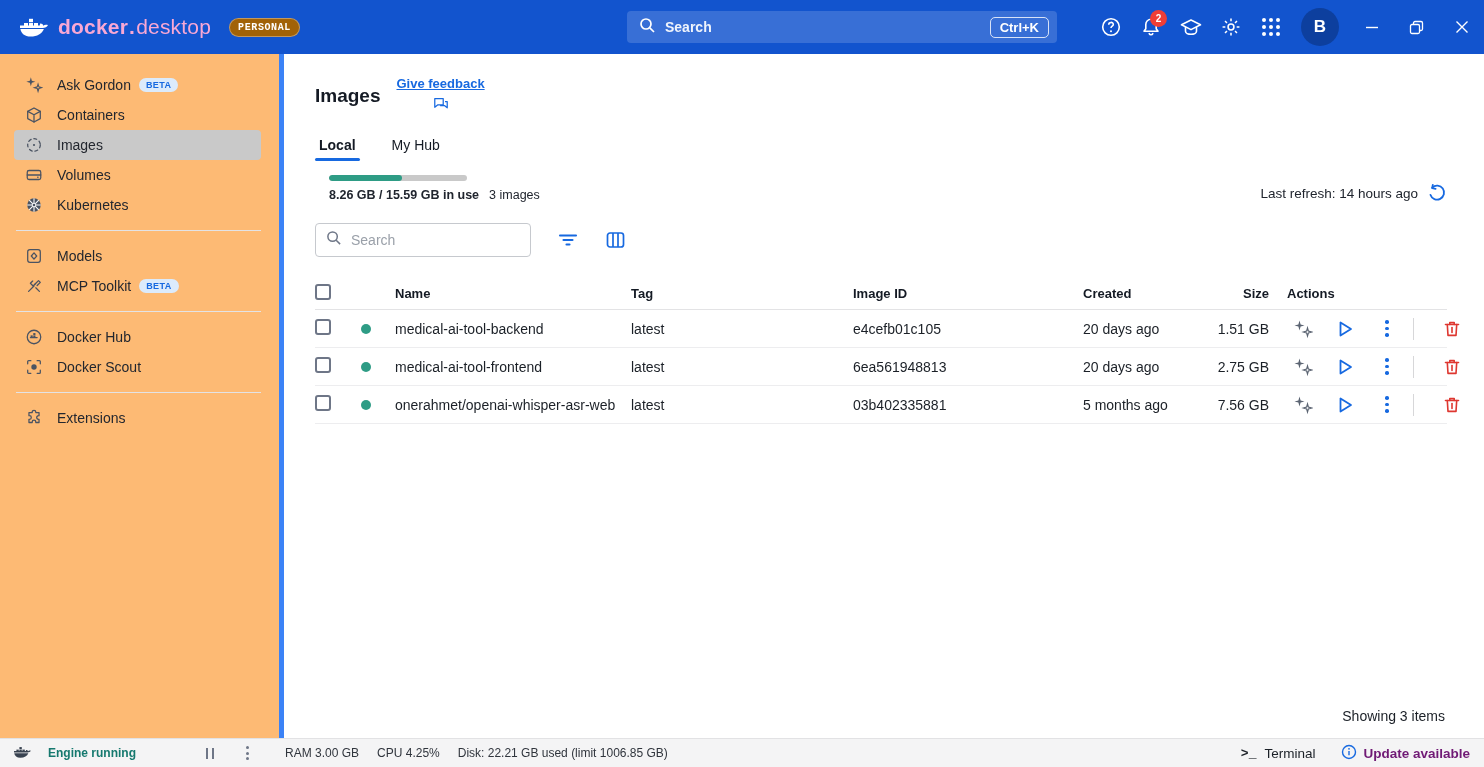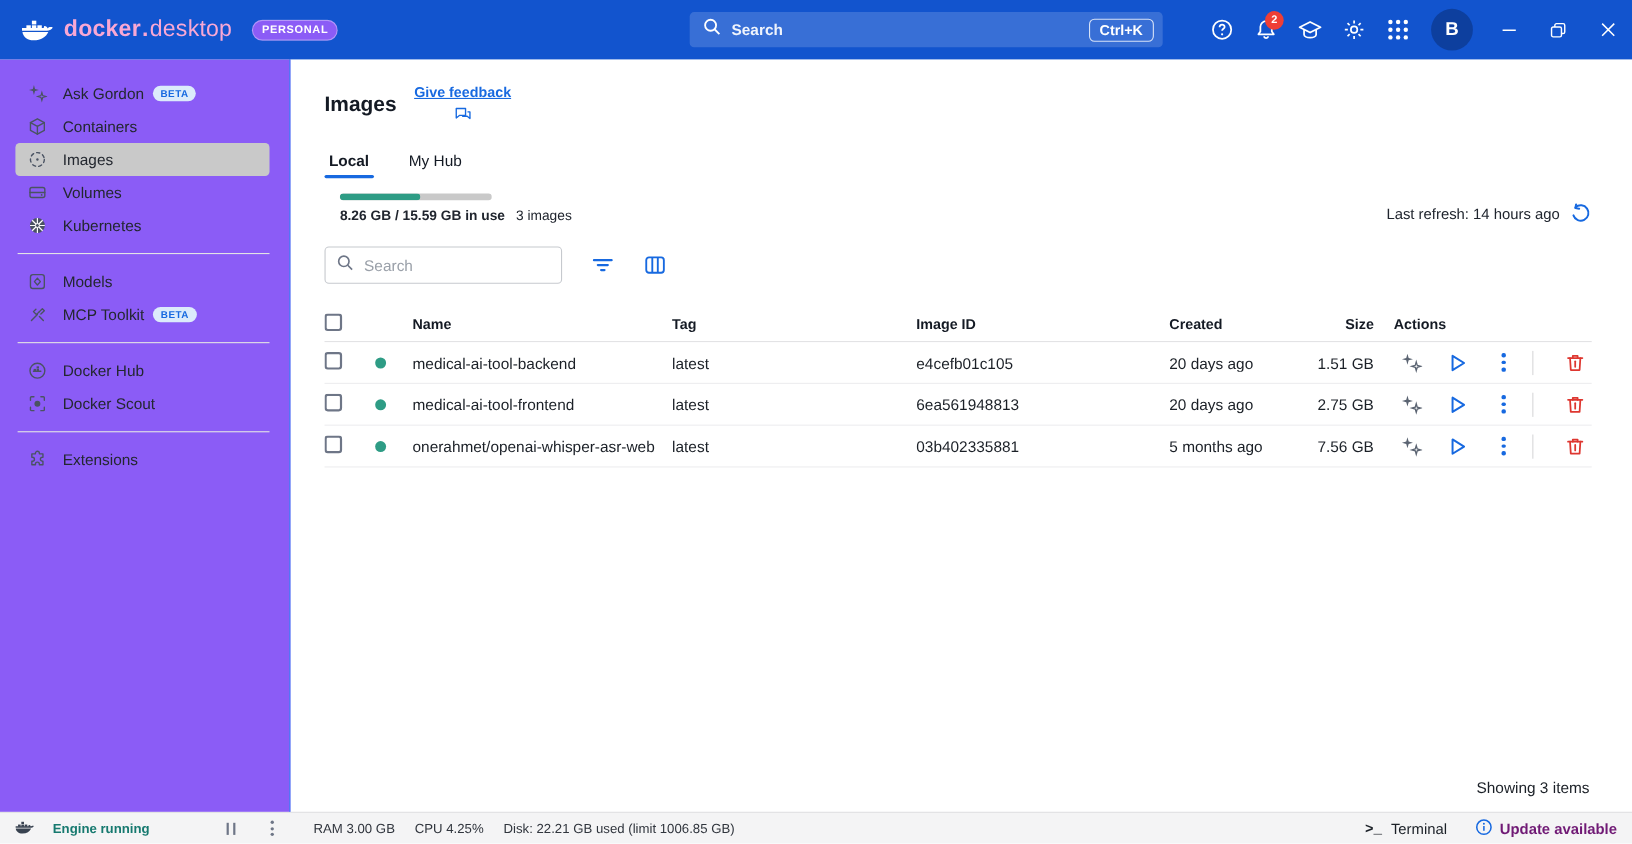--- a/index.html
+++ b/index.html
@@ -8,22 +8,22 @@
 
   
   .titlebar { position:relative; height:54px; background:#1254CE; color:#fff;
     display:flex; align-items:center; }
   .brand { display:flex; align-items:center; gap:8px; padding-left:20px; }
   .brand svg { display:block; }
   .brand-text { font-size:21px; letter-spacing:.2px; color:#f9a8d4; display:flex; align-items:flex-end; }
   .brand-text .b1 { font-weight:700; }
   .brand-text .dot { font-weight:700; margin:0 1px; }
   .brand-text .b2 { font-weight:400; }
-  .plan-badge { margin-left:10px; background:#8b5cf6; border:1px solid rgba(255,255,255,.35);
-    color:#fff; font-size:10px; font-weight:700; letter-spacing:.6px; padding:3px 8px; border-radius:10px; }
+  .plan-badge { margin-left:10px; background:#a16207; border:1px solid rgba(255,255,255,.35);
+    color:#fff; font-size:10px; font-weight:700; letter-spacing:.6px; padding:3px 8px; border-radius:10px;font-family:Liberation Mono, monospace; }
   .hsearch { position:absolute; left:627px; top:11px; width:430px; height:32px;
     background:rgba(255,255,255,.16); border-radius:4px; display:flex; align-items:center;
     padding:0 8px 0 12px; cursor:text; }
   .hsearch .ph { color:rgba(255,255,255,.92); font-size:14px; font-weight:600; margin-left:9px; flex:1; }
   .kbd { border:1px solid rgba(255,255,255,.8); border-radius:5px; color:#fff;
     font-size:13px; font-weight:700; padding:2px 9px; }
   .hicons { position:absolute; right:0; top:0; height:54px; display:flex; align-items:center; }
   .hicon { width:40px; height:40px; display:flex; align-items:center; justify-content:center;
     cursor:pointer; position:relative; color:#fff; }
   .nbadge { position:absolute; top:3px; right:4px; min-width:17px; height:17px; background:#EF3E36;
@@ -32,21 +32,21 @@
   .dotgrid { display:grid; grid-template-columns:repeat(3,4px); grid-gap:3px; }
   .dotgrid i { width:4px; height:4px; border-radius:50%; background:#fff; }
   .avatar { width:38px; height:38px; border-radius:50%; background:#0D3F9E; color:#fff;
     font-size:17px; font-weight:700; display:flex; align-items:center; justify-content:center;
     margin:0 10px; cursor:pointer; }
   .winctl { width:45px; height:54px; display:flex; align-items:center; justify-content:center;
     color:#fff; cursor:pointer; }
 
   
   .app { display:flex; height:684px; }
-  .sidebar { width:264px; background:#8b5cf6; border-right:1px solid #3b82f6; padding-top:16px;
+  .sidebar { width:284px; background:#fdba74; border-right:5px solid #3b82f6; padding-top:16px;
     flex-shrink:0; }
   .side-item { height:30px; margin:0 18px 0 14px; border-radius:4px; display:flex; align-items:center;
     padding-left:10px; cursor:pointer; color:#23272F; }
   .side-item.active { background:#C9C9C9; }
   .side-item .sicon { width:20px; height:20px; display:flex; align-items:center; justify-content:center;
     color:#4A5362; }
   .side-item .slabel { margin-left:13px; font-size:14px; }
   .beta { margin-left:8px; background:#DCEBFB; color:#1769E0; font-size:9px; font-weight:700;
     letter-spacing:.4px; padding:2px 7px; border-radius:9px; }
   .side-div { height:1px; background:#E3E3E5; margin:10px 18px 10px 16px; }

